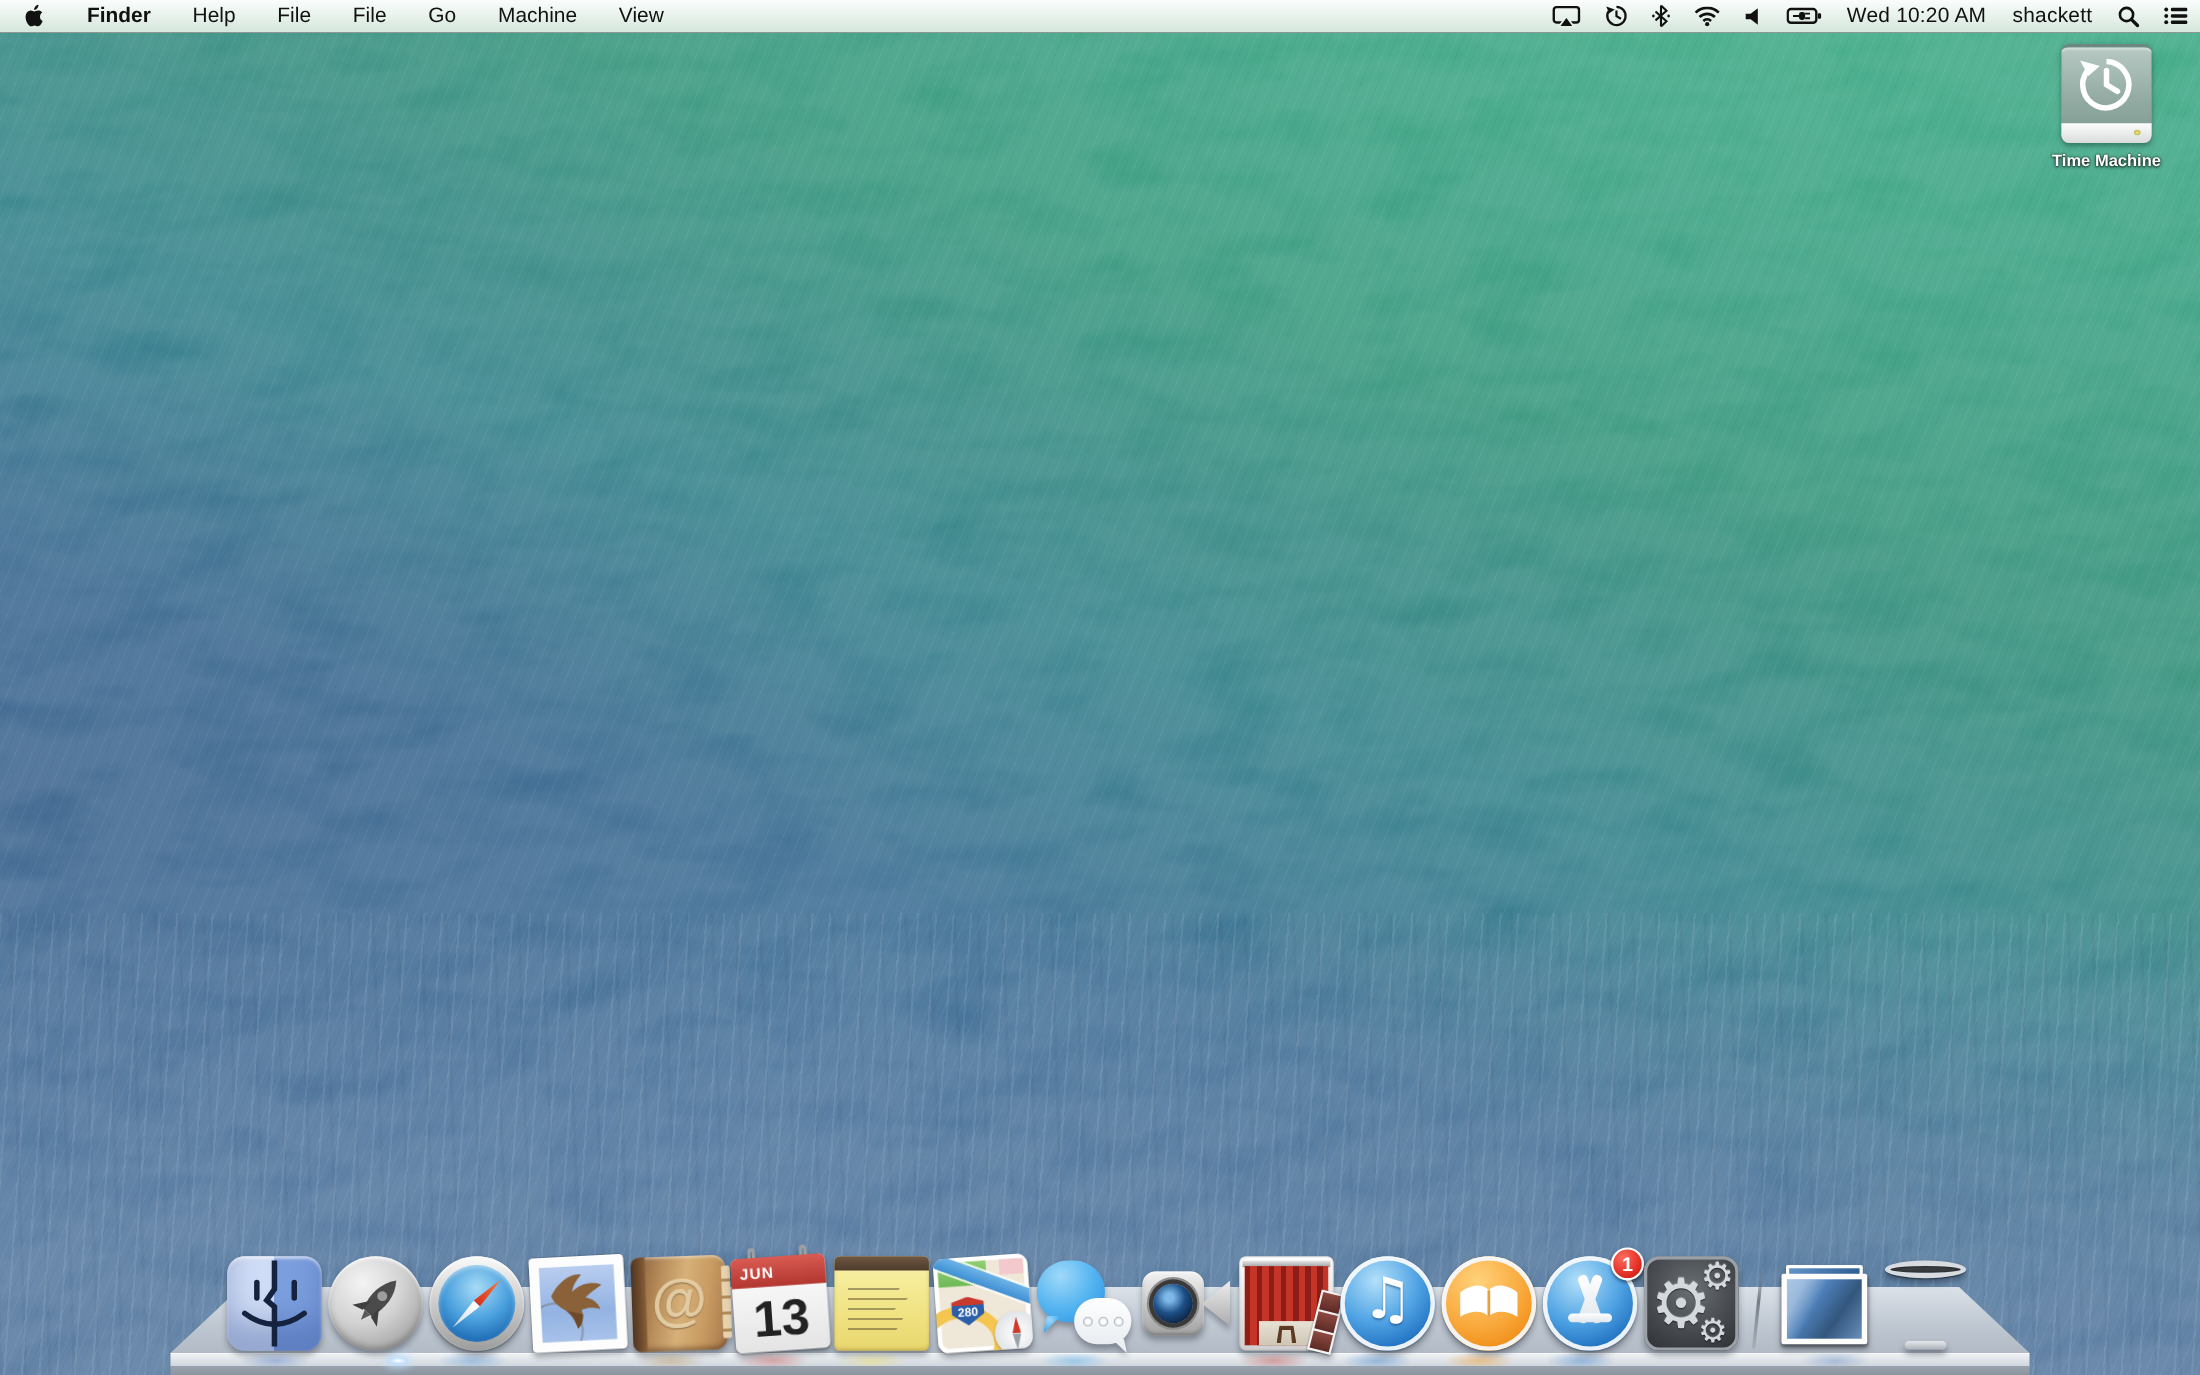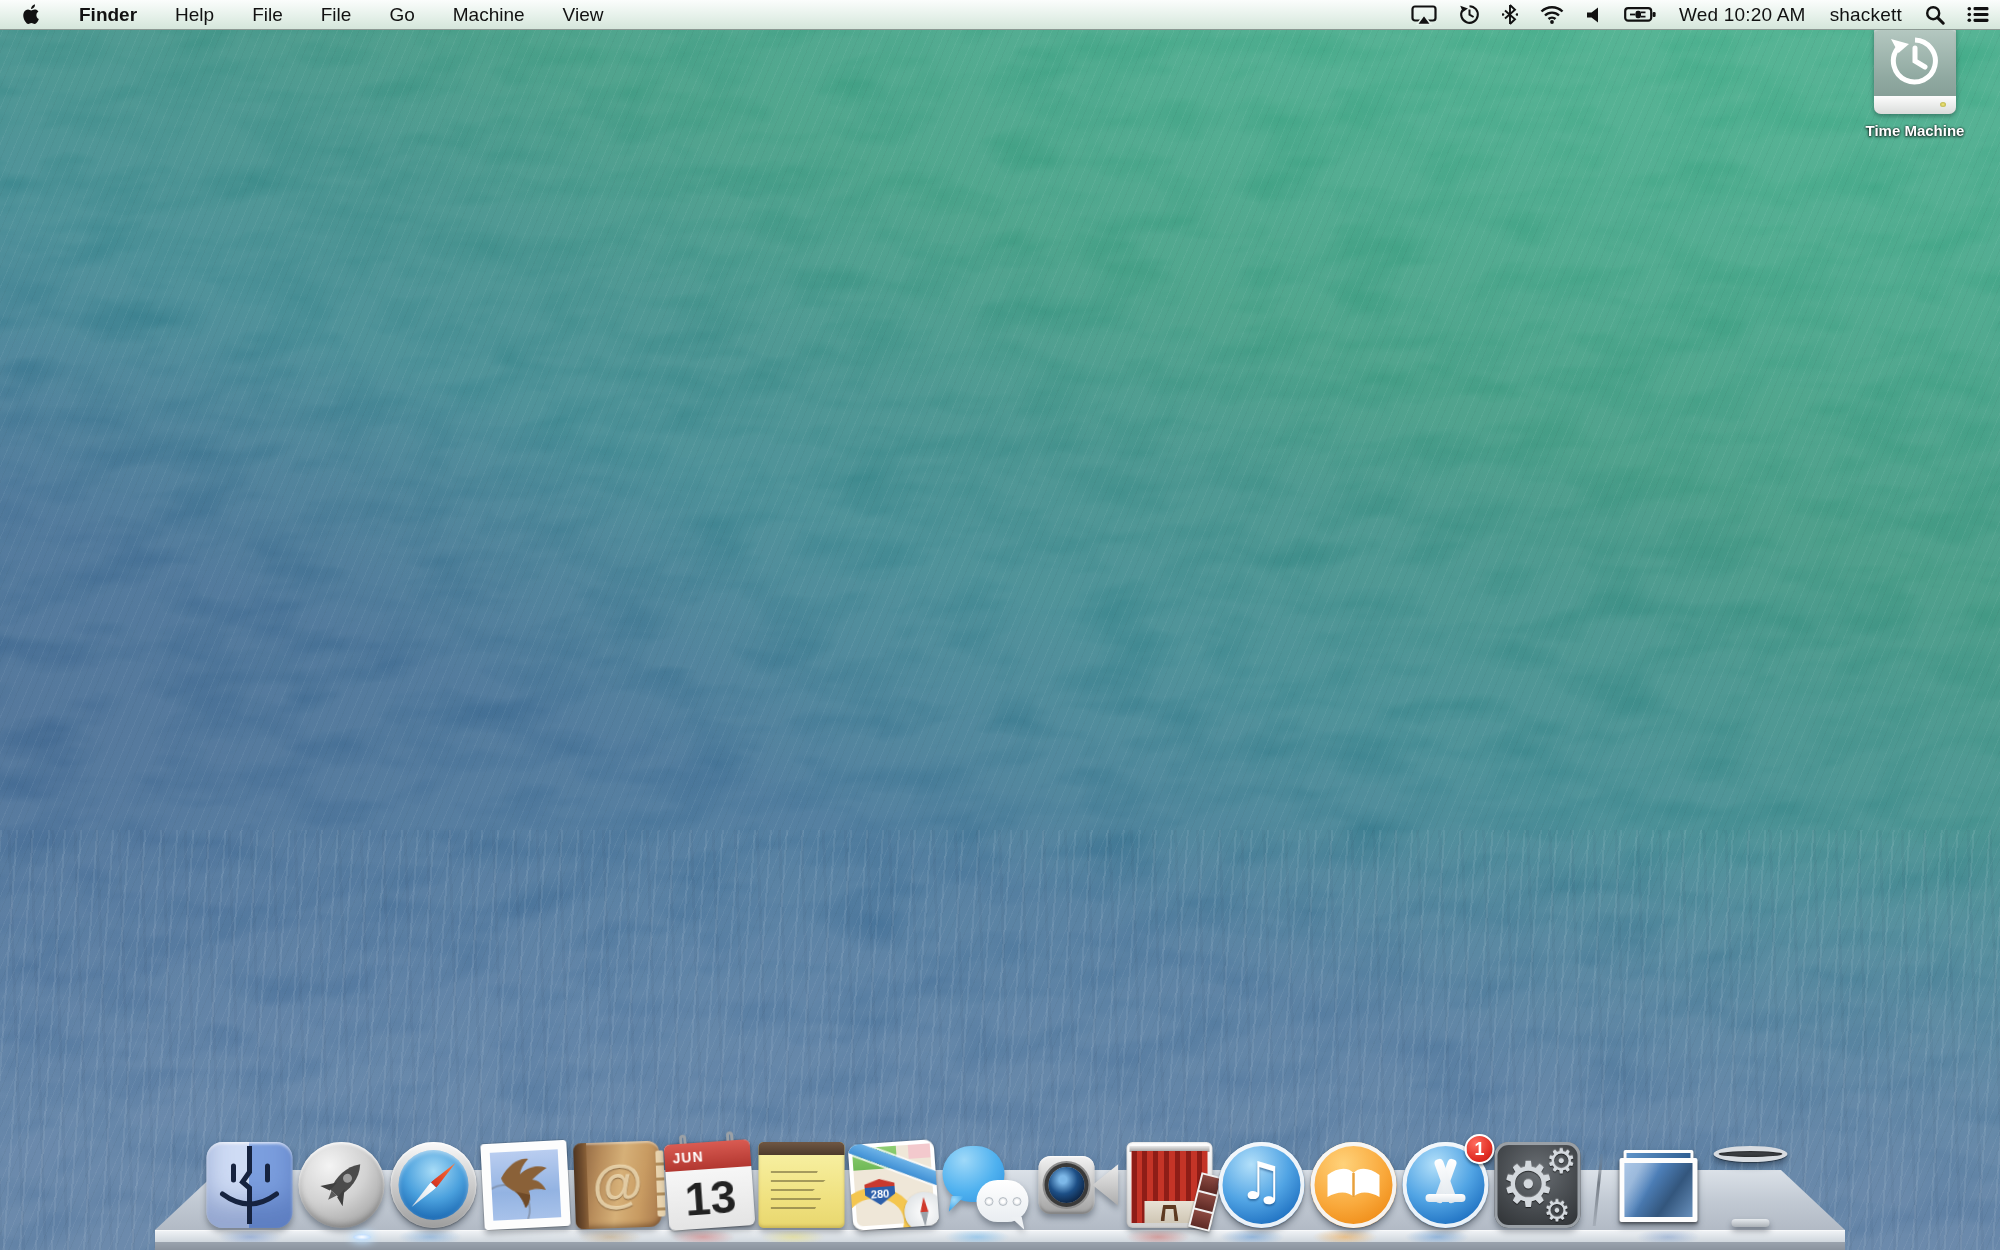--- a/index.html
+++ b/index.html
@@ -35,21 +35,21 @@
   .mb-left { padding-left:22px; }
   .mb-right { padding-right:0; }
   .mb-item { padding:0 19px; height:100%; display:flex; align-items:center; cursor:default; }
   .mb-item.apple { padding:0 20px 0 0; }
   .mb-item.bold { font-weight:bold; }
   .mb-status { padding:0 11px; height:100%; display:flex; align-items:center; }
   .mb-text { padding:0 12px; letter-spacing:.2px; }
   .mb-status svg { display:block; }
 
   
-  .desk-icon { position:absolute; left:1860px; top:24px; width:110px; text-align:center; z-index:10; cursor:default; }
+  .desk-icon { position:absolute; left:1860px; top:40px; width:110px; text-align:center; z-index:10; cursor:default; }
   .tm-drive { position:relative; width:82px; height:90px; margin:0 auto; border-radius:7px;
     background:linear-gradient(#b6c9c2, #8fa8a0 60%, #7e968f);
     box-shadow:inset 0 2px 2px rgba(255,255,255,.45), inset 0 -1px 2px rgba(0,0,0,.25), 0 2px 5px rgba(0,20,20,.35);
     border-top:3px solid #6f8781; }
   .tm-clock { position:absolute; left:50%; top:34px; transform:translate(-50%,-50%); }
   .tm-foot { position:absolute; left:0; right:0; bottom:0; height:18px; border-radius:0 0 7px 7px;
     background:linear-gradient(#fdfdfd,#d9dcda); }
   .tm-led { position:absolute; right:10px; bottom:7px; width:6px; height:5px; border-radius:50%;
     background:radial-gradient(#f3e77a,#a7a43c); }
   .desk-label { margin-top:8px; font-size:15px; font-weight:bold; color:#fff;

